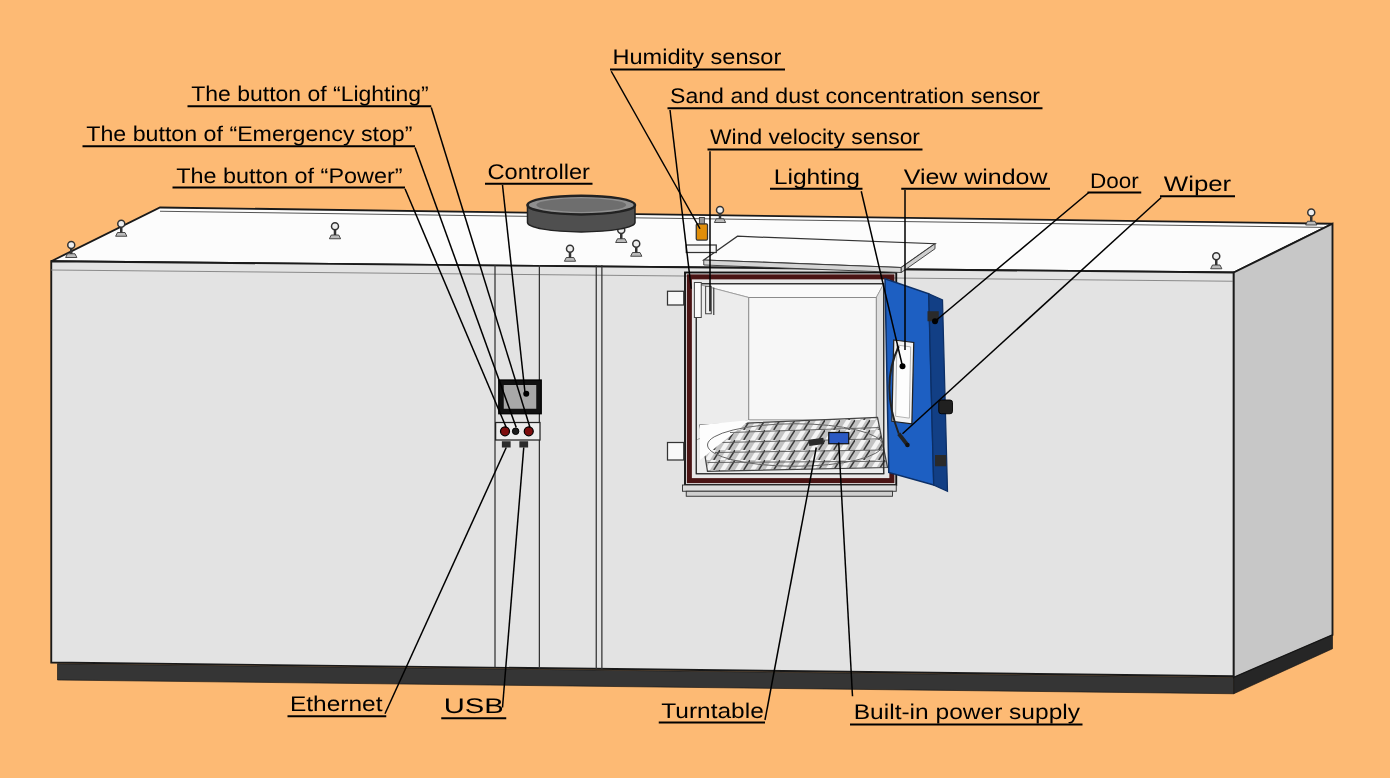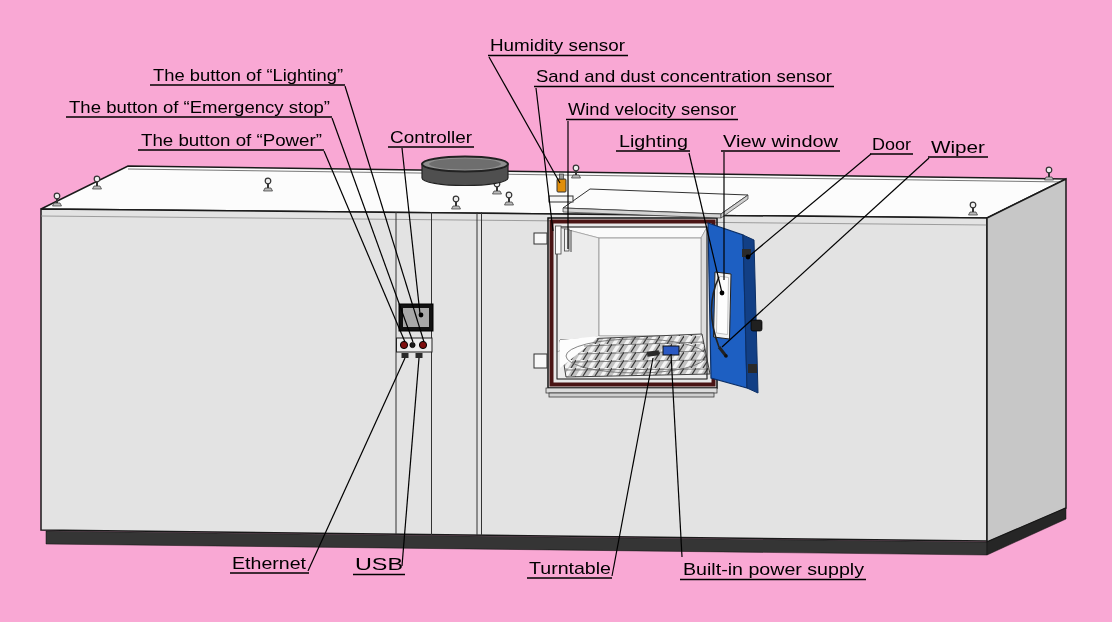--- a/index.html
+++ b/index.html
@@ -1,16 +1,16 @@
 <!DOCTYPE html>
 <html><head>
 <meta charset="utf-8">
 <style>
   html,body{margin:0;padding:0;background:#fff;}
-  .canvas{position:relative;width:1112px;height:622px;background:#f9a8d4;overflow:hidden;}
+  .canvas{position:relative;width:1112px;height:622px;background:#fdba74;overflow:hidden;}
   svg{display:block;}
   text{font-family:"Liberation Sans","DejaVu Sans",sans-serif;font-size:17px;fill:#000;}
 </style>
 </head>
 <body>
 
 <div class="canvas">
 <svg width="1112" height="622" viewBox="0 0 1112 622">
   <defs>
     <pattern id="grate" patternUnits="userSpaceOnUse" width="12" height="8">

